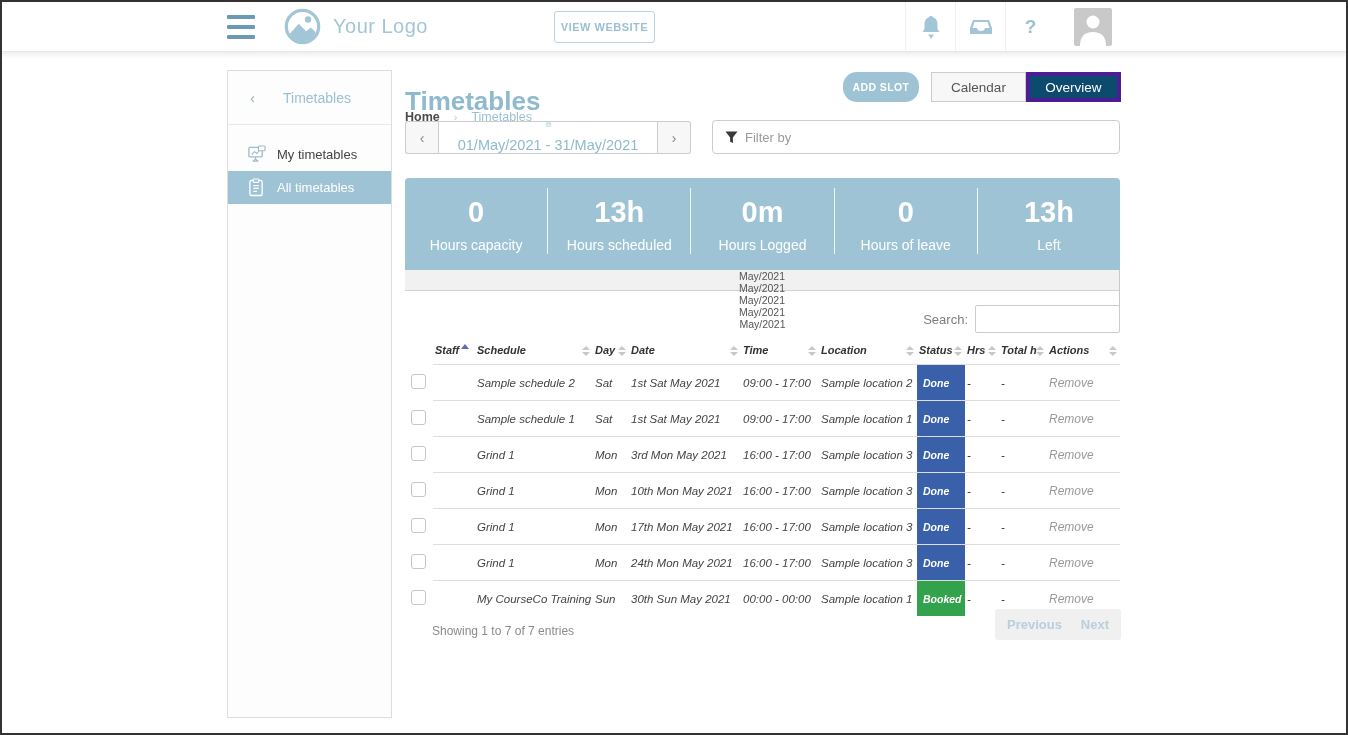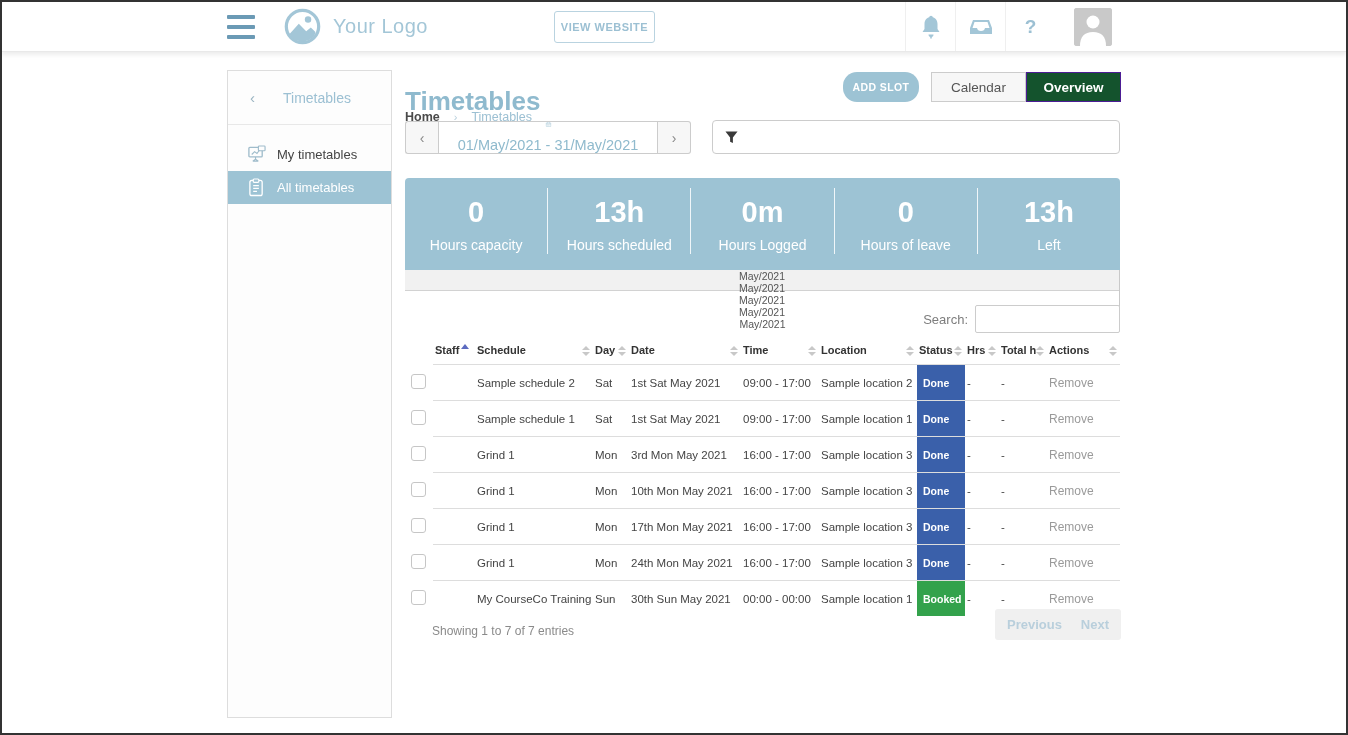--- a/index.html
+++ b/index.html
@@ -41,21 +41,21 @@
   .crumb-home { color:#4a4a4a; font-weight:bold; cursor:pointer; }
   .crumb-sep { color:#b7cfdc; font-size:11px; }
   .crumb-cur { color:#9cc0d3; }
   .page-title { position:absolute; left:0; top:84px; font-size:26px; font-weight:bold; color:#8fbace; }
 
   .add-slot { position:absolute; left:438px; top:70px; width:76px; height:30px; background:#9dc3d4; border:none;
               border-radius:14px; color:#fff; font-size:10.5px; font-weight:bold; letter-spacing:.4px; cursor:pointer; }
   .segmented { position:absolute; left:526px; top:70px; display:flex;justify-content:center; }
   .seg-btn { width:95px; height:30px; display:flex; align-items:center; justify-content:center; font-size:13.5px; cursor:pointer; }
   .seg-btn.inactive { background:#f7f7f7; border:1px solid #ccc; color:#555; }
-  .seg-btn.active { background:#14532d; border:1px solid #4c1d95; color:#fff;font-weight:bold; }
+  .seg-btn.active { background:#0c4a6e; border:4px solid #4c1d95; color:#fff; }
 
   .date-nav { position:absolute; left:0; top:119px; display:flex; height:33px; }
   .date-arrow { width:33px; background:#f7f7f7; border:1px solid #ccc; color:#888; font-size:14px;
                 display:flex; align-items:center; justify-content:center; cursor:pointer; }
   .date-arrow.left { border-radius:3px 0 0 3px; border-right:none; }
   .date-arrow.right { border-radius:0 3px 3px 0; border-left:none; }
   .date-box { width:220px; background:#fff; border:1px solid #ccc; display:flex; align-items:center;
               justify-content:center; gap:10px; color:#8fbacd; font-size:14.5px; cursor:pointer;flex-direction:column; }
 
   .filter-box { position:absolute; left:307px; top:118px; width:408px; height:34px; background:#fff;
@@ -74,21 +74,21 @@
                   border-bottom:1px solid #d2d2d2; display:flex;flex-direction:column; }
   .period-col { flex:1; display:flex; align-items:center; justify-content:center; font-size:10.5px; color:#555; }
   .period-col:not(:last-child) { border-right:1px solid #c9c9c9; }
 
   .search-row { position:absolute; right:0; top:303px; display:flex; align-items:center; gap:7px; }
   .search-row label { font-size:13px; color:#7d7d7d; }
   .search-row input { width:145px; height:28px; border:1px solid #ccc; border-radius:2px; padding:0 6px;
                       font-size:13px; font-family:"Liberation Sans",sans-serif; }
 
   
-  .grid { position:absolute; left:0; top:336px; width:715px; border-collapse:collapse; table-layout:fixed; }
+  .grid { position:absolute; left:0; top:336px; width:715px; border-collapse:collapse; table-layout:fixed;font-style:italic; }
   .grid th { font-size:11px; font-weight:bold; color:#333; text-align:left; padding:6px 2px 8px 2px;
              position:relative; cursor:pointer; white-space:nowrap; }
   .grid td { font-size:11.5px; color:#444; padding:2px; height:35px; white-space:nowrap; overflow:hidden; }
   .grid tbody td { border-top:1px solid #ddd; }
   .grid tbody td.cb-cell { border-top:none; }
   .grid td.status-cell { padding:0; }
   .status-fill { width:100%; height:35px; display:flex; align-items:center; padding-left:6px;
                  color:#fff; font-size:10.5px; font-weight:bold; }
   .status-done { background:#3a60aa; }
   .status-booked { background:#33a24c; }
@@ -210,20 +210,21 @@
         </svg>
         <span>01/May/2021 - 31/May/2021</span>
       </div>
       <div class="date-arrow right">›</div>
     </div>
 
     <div class="filter-box">
       <svg width="13" height="13" viewBox="0 0 14 14">
         <path d="M0.5 0.5 L13.5 0.5 L8.5 7 L8.5 13 L5.5 11.5 L5.5 7 Z" fill="#3a3a3a"></path>
       </svg>
+      <input type="text" placeholder="Filter by" style="">
     </div>
 
     <div class="stats">
       <div class="stat-col">
         <div class="stat-value">0</div>
         <div class="stat-label">Hours capacity</div>
       </div>
       <div class="stat-div"></div>
       <div class="stat-col">
         <div class="stat-value">13h</div>

